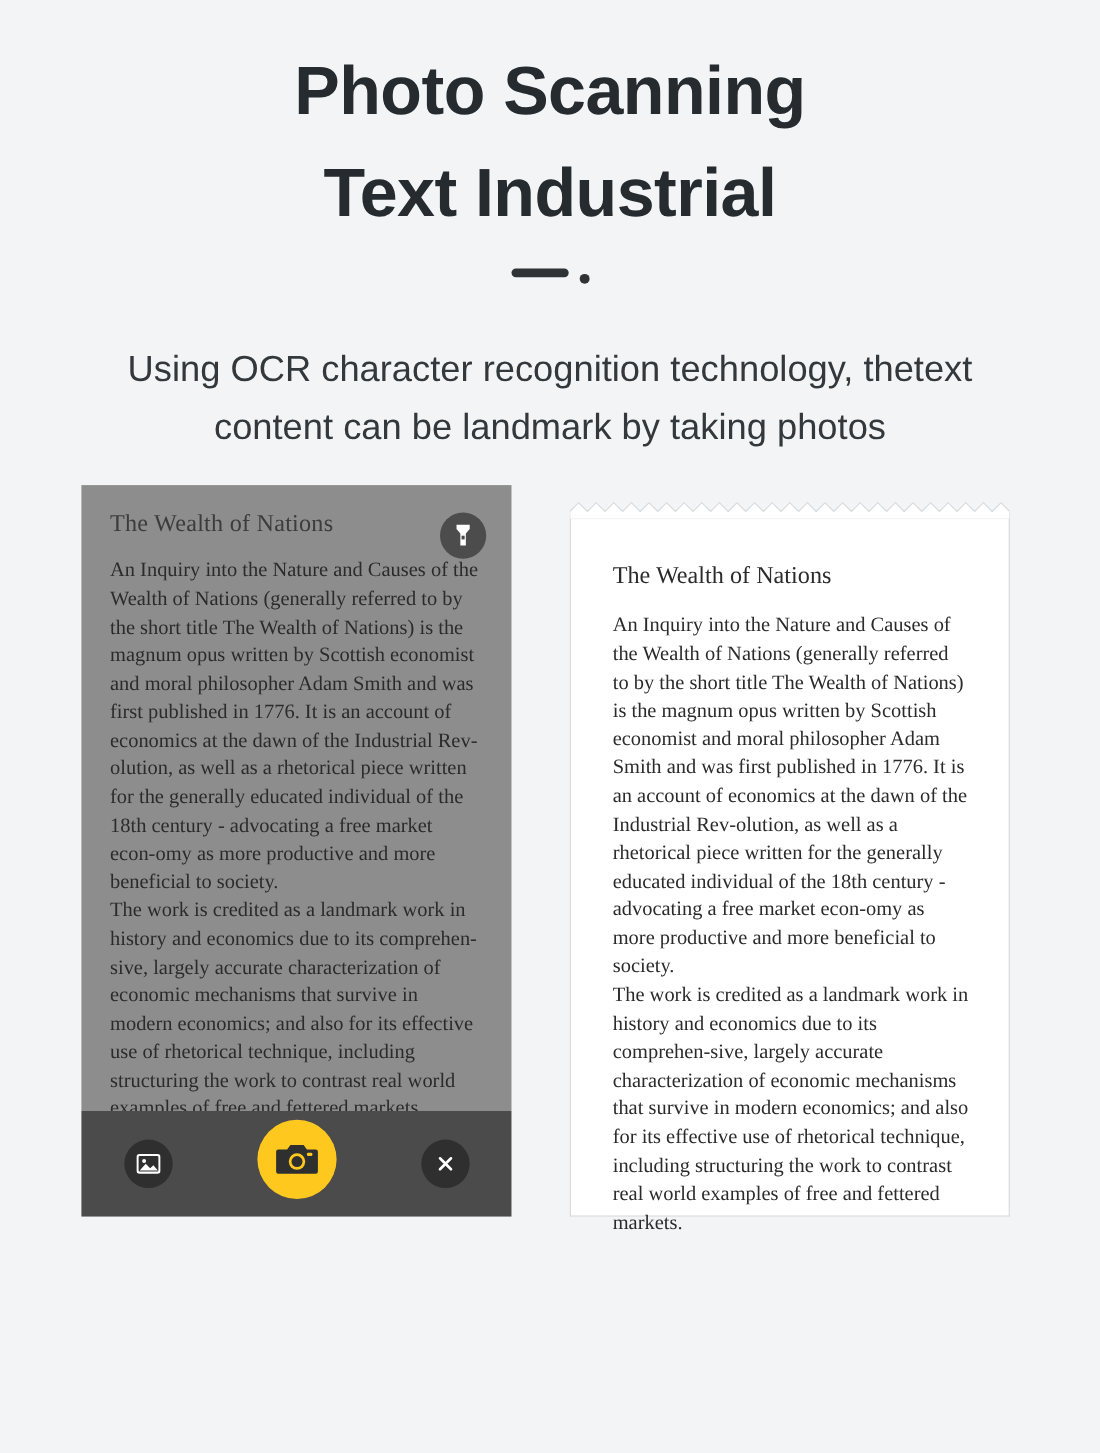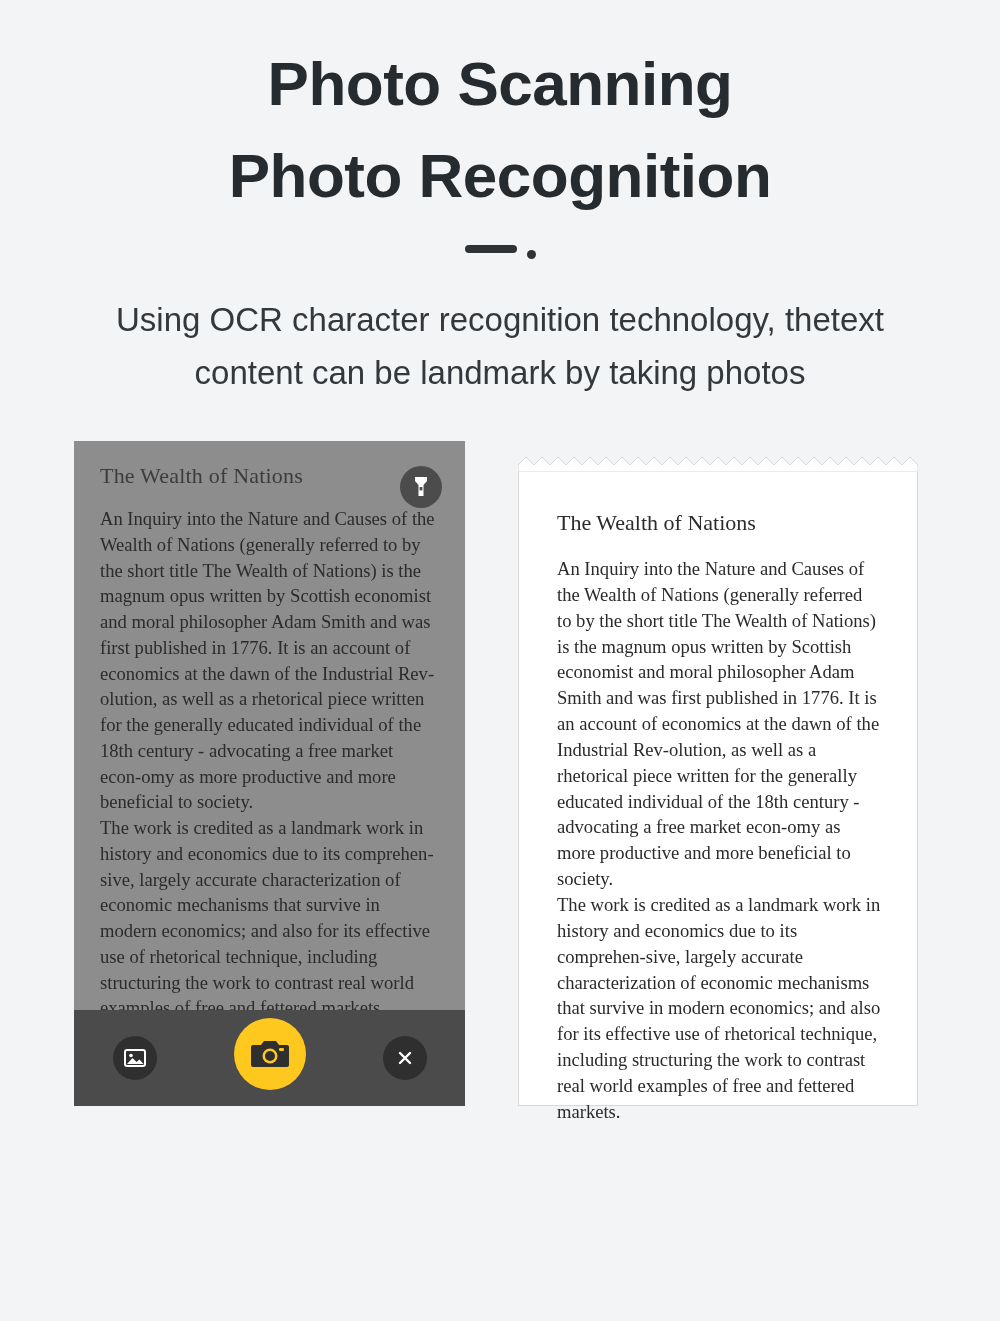--- a/index.html
+++ b/index.html
@@ -58,21 +58,21 @@
     border-radius: 50%;
     background: #2f3336;
     vertical-align: middle;
     margin-left: 10px;
     position: relative;
     top: 5px;
   }
 
   .subhead {
     text-align: center;
-    margin-top: 13px;
+    margin-top: 28px;
     padding: 0 30px;
   }
   .subhead .sline {
     font-size: 33px;
     line-height: 1.62;
     color: #33383c;
     font-weight: 400;
   }
 
   
@@ -213,21 +213,21 @@
 
   svg { display: block; }
 </style>
 </head>
 <body>
 
 <div class="page">
 
   <div class="headline">
     <div class="line">Photo Scanning</div>
-    <div class="line">Photo Recognition</div>
+    <div class="line">Text Industrial</div>
   </div>
 
   <div class="divider">
     <span class="bar"></span><span class="dot"></span>
   </div>
 
   <div class="subhead">
     <div class="sline">Using OCR character recognition technology, thetext</div>
     <div class="sline">content can be landmark by taking photos</div>
   </div>

